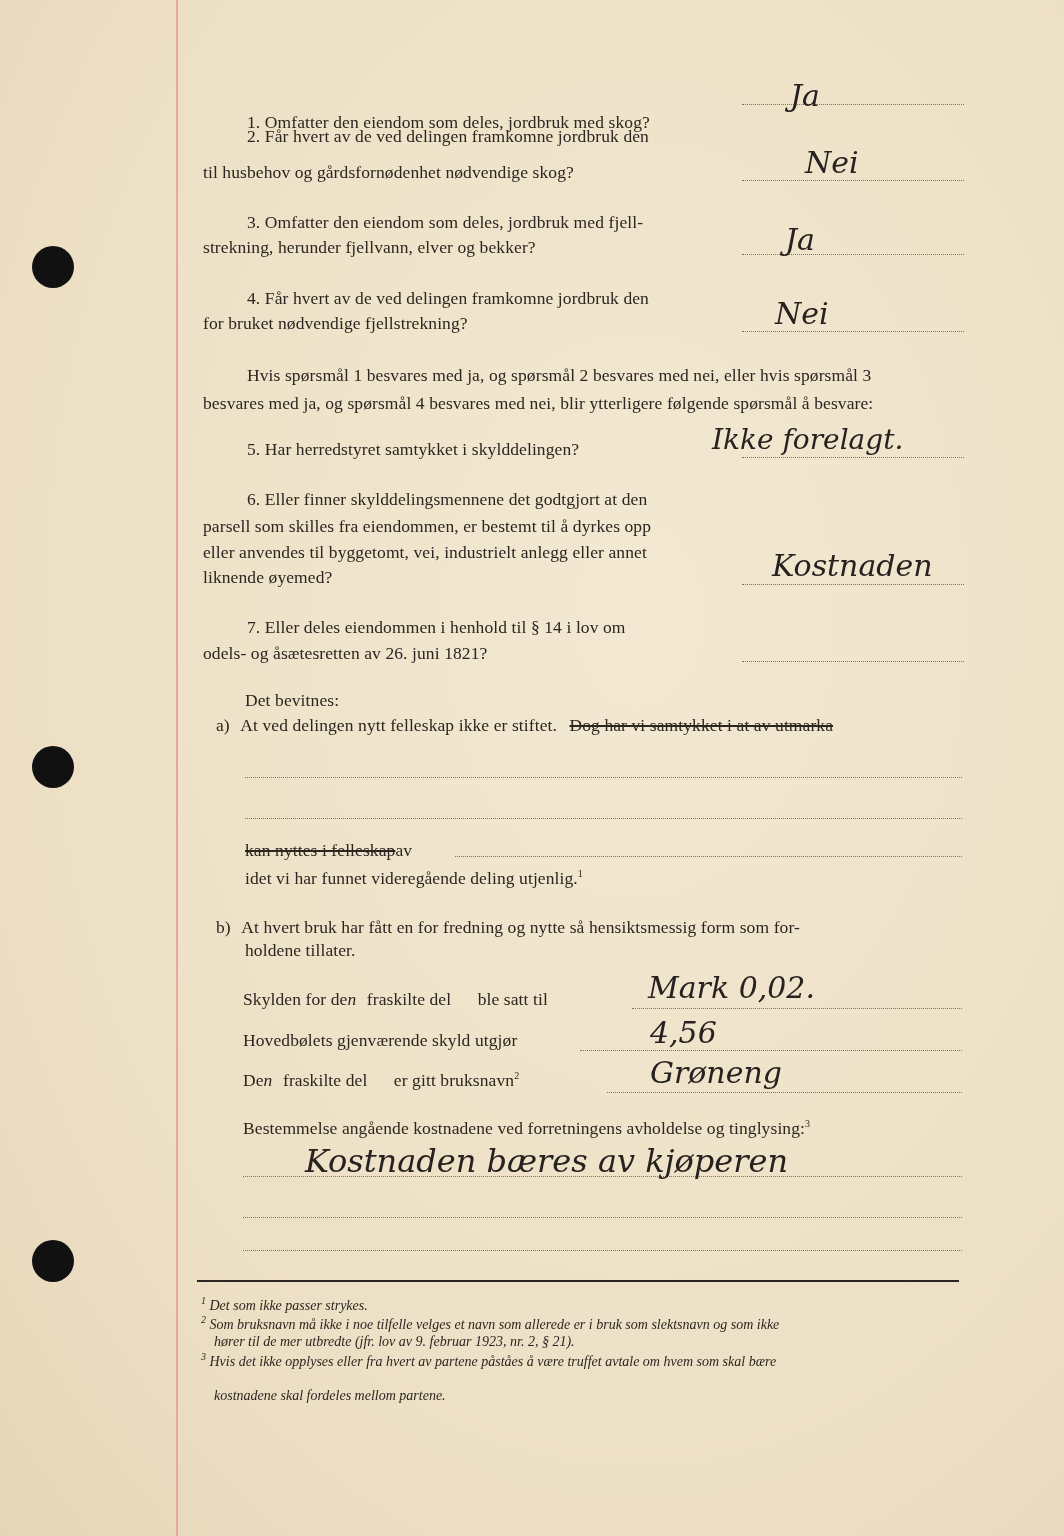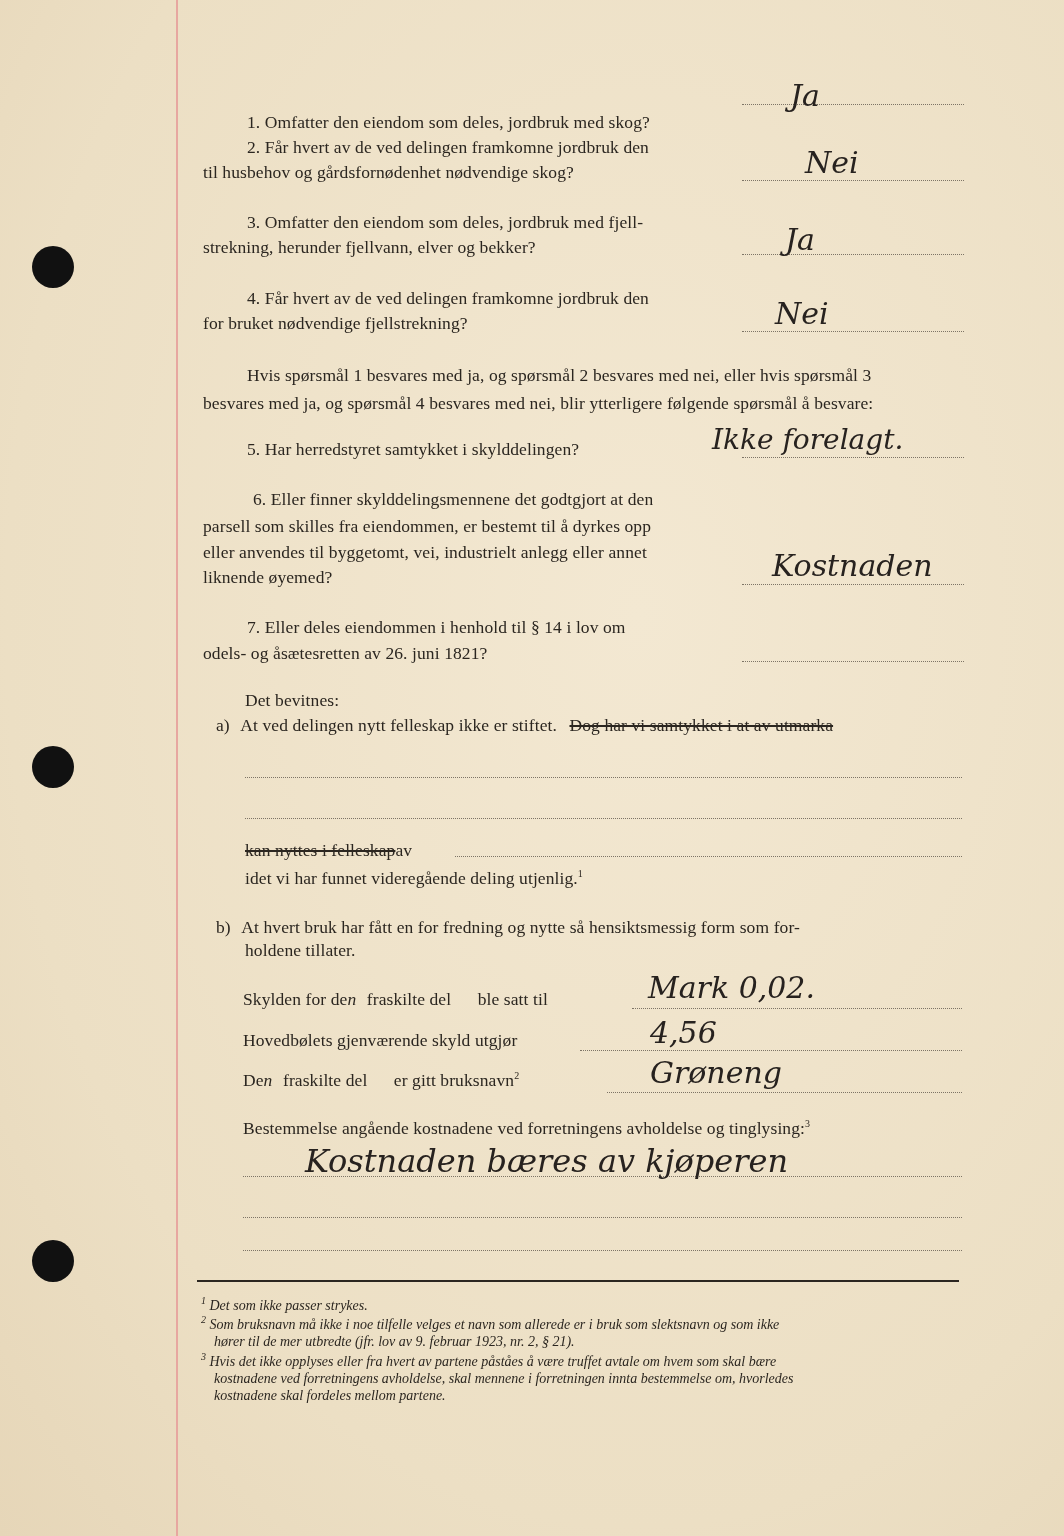--- a/index.html
+++ b/index.html
@@ -43,21 +43,21 @@
   <div class="hole" style="top:246px"></div>
   <div class="hole" style="top:746px"></div>
   <div class="hole" style="top:1240px"></div>
 
   <div class="txt" style="left:247px;top:112px">
     <span>1.</span> <span>Omfatter den eiendom som deles, jordbruk med skog?</span>
   </div>
   <div class="dots" style="left:742px;width:222px;top:104px"></div>
   <div class="hw" style="left:790px;top:78px">Ja</div>
 
-  <div class="txt" style="left:247px;top:137px">
+  <div class="txt" style="left:247px;top:126px">
     <span>2.</span> <span>Får hvert av de ved delingen framkomne jordbruk den</span>
   </div>
   <div class="txt" style="left:203px;top:162px">til husbehov og gårdsfornødenhet nødvendige skog?</div>
   <div class="dots" style="left:742px;width:222px;top:180px"></div>
   <div class="hw" style="left:805px;top:145px">Nei</div>
 
   <div class="txt" style="left:247px;top:212px">
     <span>3.</span> <span>Omfatter den eiendom som deles, jordbruk med fjell-</span>
   </div>
   <div class="txt" style="left:203px;top:237px">strekning, herunder fjellvann, elver og bekker?</div>
@@ -73,21 +73,21 @@
 
   <div class="txt" style="left:247px;top:365px">Hvis spørsmål 1 besvares med ja, og spørsmål 2 besvares med nei, eller hvis spørsmål 3</div>
   <div class="txt" style="left:203px;top:393px">besvares med ja, og spørsmål 4 besvares med nei, blir ytterligere følgende spørsmål å besvare:</div>
 
   <div class="txt" style="left:247px;top:439px">
     <span>5.</span> <span>Har herredstyret samtykket i skylddelingen?</span>
   </div>
   <div class="dots" style="left:742px;width:222px;top:457px"></div>
   <div class="hw" style="left:712px;top:423px;font-size:28px">Ikke forelagt.</div>
 
-  <div class="txt" style="left:253px;top:489px">
+  <div class="txt" style="left:247px;top:489px">
     <span>6.</span> <span>Eller finner skylddelingsmennene det godtgjort at den</span>
   </div>
   <div class="txt" style="left:203px;top:516px">parsell som skilles fra eiendommen, er bestemt til å dyrkes opp</div>
   <div class="txt" style="left:203px;top:542px">eller anvendes til byggetomt, vei, industrielt anlegg eller annet</div>
   <div class="txt" style="left:203px;top:567px">liknende øyemed?</div>
   <div class="dots" style="left:742px;width:222px;top:584px"></div>
   <div class="hw" style="left:772px;top:548px">Kostnaden</div>
 
   <div class="txt" style="left:247px;top:617px">
     <span>7.</span> <span>Eller deles eiendommen i henhold til § 14 i lov om</span>
@@ -148,16 +148,16 @@
   <div class="rule"></div>
   <div class="fn" style="left:201px;top:1292px">
     <sup>1</sup> <span>Det som ikke passer strykes.</span>
   </div>
   <div class="fn" style="left:201px;top:1311px">
     <sup>2</sup> <span>Som bruksnavn må ikke i noe tilfelle velges et navn som allerede er i bruk som slektsnavn og som ikke</span><br>
     <span style="margin-left:13px">hører til de mer utbredte (jfr. lov av 9. februar 1923, nr. 2, § 21).</span>
   </div>
   <div class="fn" style="left:201px;top:1348px">
     <sup>3</sup> <span>Hvis det ikke opplyses eller fra hvert av partene påståes å være truffet avtale om hvem som skal bære</span><br>
-    <span style="margin-left:13px">kostnadene ved forretningens avholdelse, skal mennene i forretningen innta bestemmelse om, hvorledes</span><br>
+    <br>
     <span style="margin-left:13px">kostnadene skal fordeles mellom partene.</span>
   </div>
 </div>
 
 </body></html>

